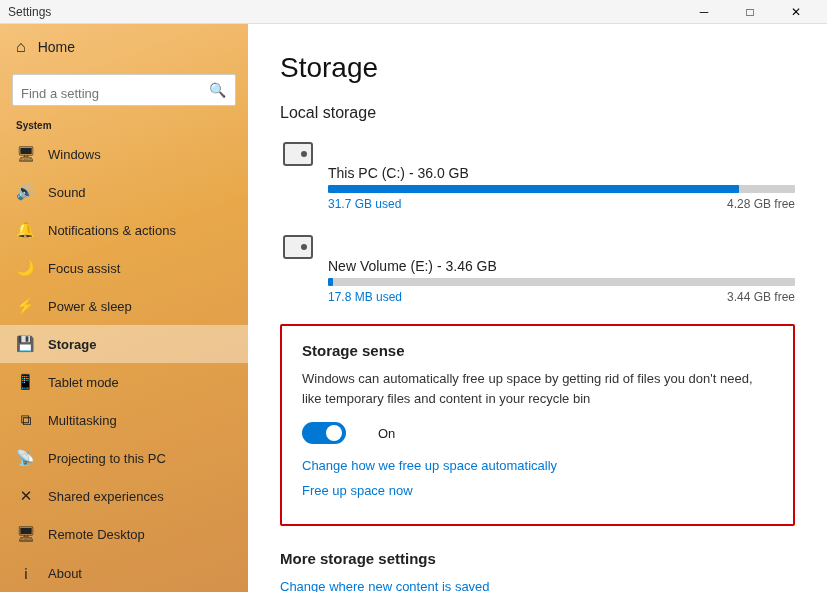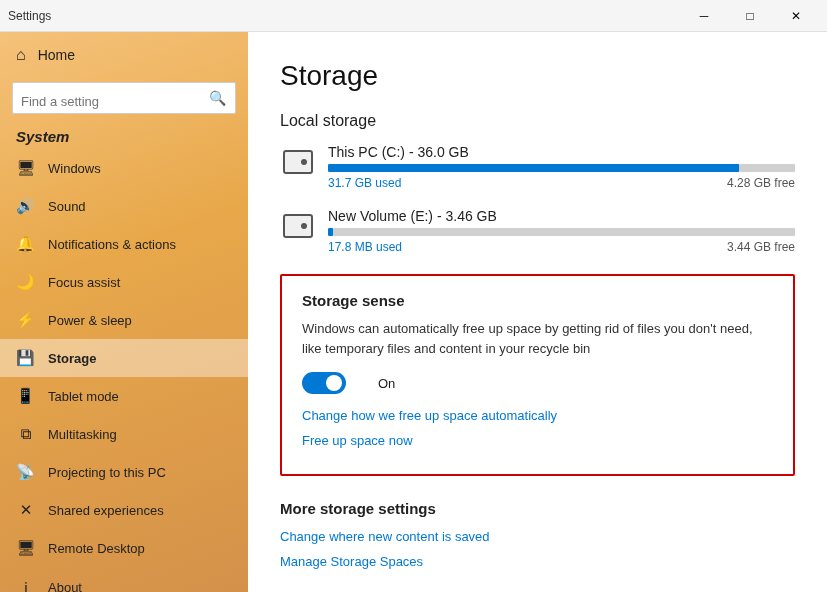--- a/index.html
+++ b/index.html
@@ -1,20 +1,20 @@
 <!DOCTYPE html>
 <html><head>
   <meta charset="utf-8">
   <style>
     * { margin: 0; padding: 0; box-sizing: border-box; }
     body { font-family: 'Segoe UI', Arial, sans-serif; width: 827px; height: 592px; overflow: hidden; display: flex; flex-direction: column; }
 
     .title-bar {
       background: #f5f5f5;
-      height: 32px;
+      height: 24px;
       display: flex;
       align-items: center;
       padding: 0 8px;
       border-bottom: 1px solid #e0e0e0;
     }
     .title-bar-text {
       font-size: 12px;
       color: #333;
       flex: 1;
     }
@@ -74,25 +74,24 @@
       border: none;
       outline: none;
       font-size: 13px;
       flex: 1;
       background: transparent;
       margin-top: 7px;
     }
     .sidebar-search .search-icon { color: #666; font-size: 14px; }
 
     .sidebar-section-header {
-      font-size: 15px;
+      font-size: 10px;
       font-weight: 700;
       color: #222;
       padding: 6px 16px 4px 16px;
-      font-style: italic;
     }
 
     .sidebar-item {
       display: flex;
       align-items: center;
       padding: 10px 16px;
       cursor: pointer;
       color: #222;
       font-size: 13px;
     }
@@ -146,21 +145,21 @@
       content: '';
       position: absolute;
       right: 4px;
       top: 50%;
       transform: translateY(-50%);
       width: 6px;
       height: 6px;
       border-radius: 50%;
       background: #555;
     }
-    .storage-details { flex: 1; }
+    .storage-details { flex: 1; margin-top: 29px; }
     .storage-name {
       font-size: 14px;
       color: #222;
       margin-bottom: 4px;
     }
     .storage-bar-container {
       width: 100%;
       height: 8px;
       background: #d0d0d0;
       border-radius: 1px;

